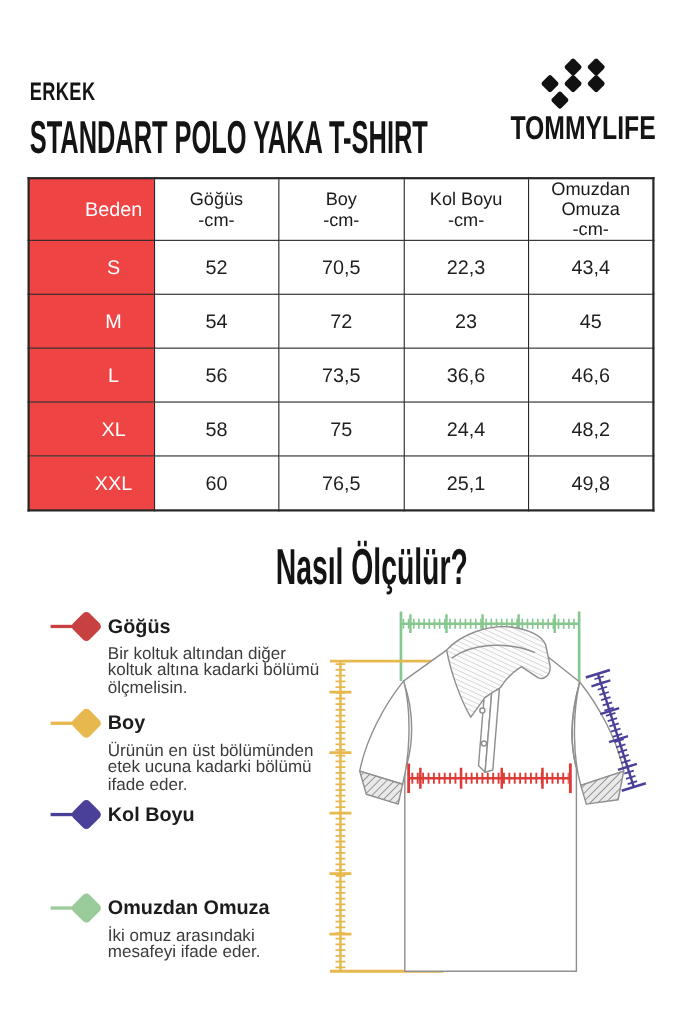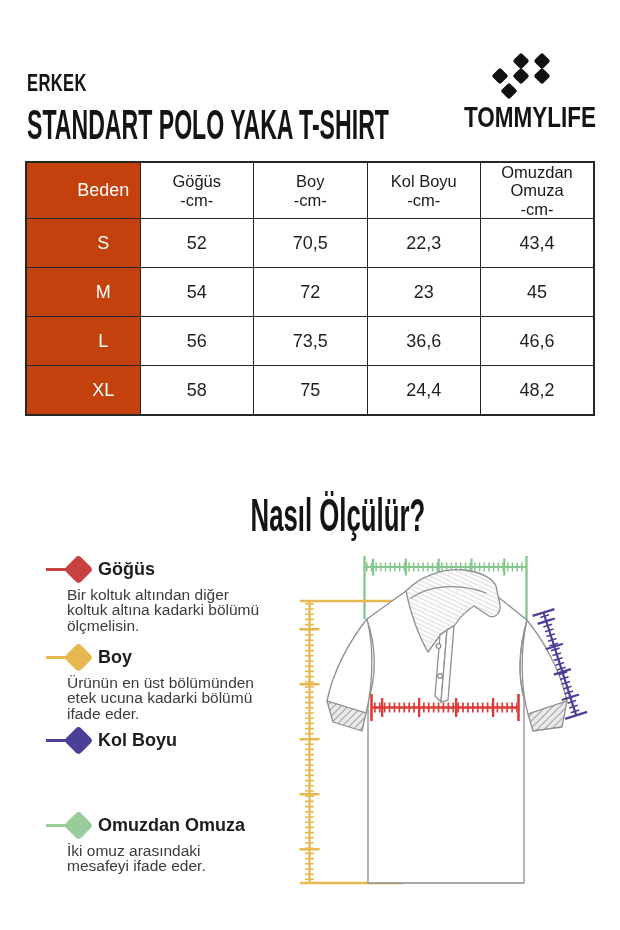--- a/index.html
+++ b/index.html
@@ -17,37 +17,37 @@
   #brand-logo{left:483px;top:49px;width:72px;height:54px;}
   .dm{position:absolute;width:12px;height:12px;background:#111;border-radius:2px;transform:rotate(45deg);}
 
   
   #size-table{left:25px;top:161px;border-collapse:collapse;table-layout:fixed;width:568px;}
   #size-table th,#size-table td{
     border:1.5px solid var(--table_border);text-align:center;vertical-align:middle;
     font-weight:400;padding:0;height:49px;box-sizing:border-box;
   }
   #size-table{border:2px solid var(--table_border);}
-  #size-table .dark{background:#c2410c;color:#fff;padding-left:40px;}
+  #size-table .dark{background:#ef4444;color:#fff;padding-left:40px;}
   #size-table col.c0{width:114px;}
   #size-table col.cn{width:113.5px;}
   .col-label,.col-unit{display:block;font-size:16.5px;line-height:1.12;color:#1a1a1a;}
   .corner-label{font-size:18px;}
   .size-label{font-size:18px;font-weight:400;}
   #size-table td{font-size:18px;color:#1f1f1f;}
 
   
   #measure-title-wrap{left:0;top:492px;width:620px;text-align:center;padding-left:28px;}
   #measure-title{font-size:46px;font-weight:700;transform:scaleX(0.56);transform-origin:50% 0;}
 
   .legend-item{position:absolute;left:46px;width:270px;}
   .legend-line{position:absolute;left:0;top:8px;width:21px;height:3px;}
   .legend-diamond{position:absolute;left:22px;top:-1px;width:21px;height:21px;border-radius:4px;transform:rotate(45deg);}
   .legend-title{margin-left:52px;font-size:18px;font-weight:700;color:#1c1c1c;line-height:1.1;}
-  .legend-desc{margin-left:21px;margin-top:7px;font-size:15.5px;line-height:15.5px;color:var(--text_muted);white-space:pre-line;}
+  .legend-desc{margin-left:52px;margin-top:7px;font-size:15.5px;line-height:15.5px;color:var(--text_muted);white-space:pre-line;}
 
   #item-gogus{top:560px;}
   #item-boy{top:648px;}
   #item-kol{top:731px;}
   #item-omuz{top:816px;}
 
   
   #diagram{left:293px;top:545px;width:327px;height:355px;}
 </style>
 </head>
@@ -114,20 +114,27 @@
     <td>73,5</td>
     <td>36,6</td>
     <td>46,6</td>
   </tr>
   <tr>
     <th class="dark"><span class="size-label">XL</span></th>
     <td>58</td>
     <td>75</td>
     <td>24,4</td>
     <td>48,2</td>
+  </tr>
+  <tr>
+    <th class="dark"><span class="size-label">XXL</span></th>
+    <td>60</td>
+    <td>76,5</td>
+    <td>25,1</td>
+    <td>49,8</td>
   </tr>
 </tbody>
   </table>
 
 <div class="abs" id="measure-title-wrap">
   <span class="cond" id="measure-title">Nasıl Ölçülür?</span>
 </div>
 
 <div class="legend-item" id="item-gogus">
   <span class="legend-line" style="background: rgb(198, 65, 63);"></span>

